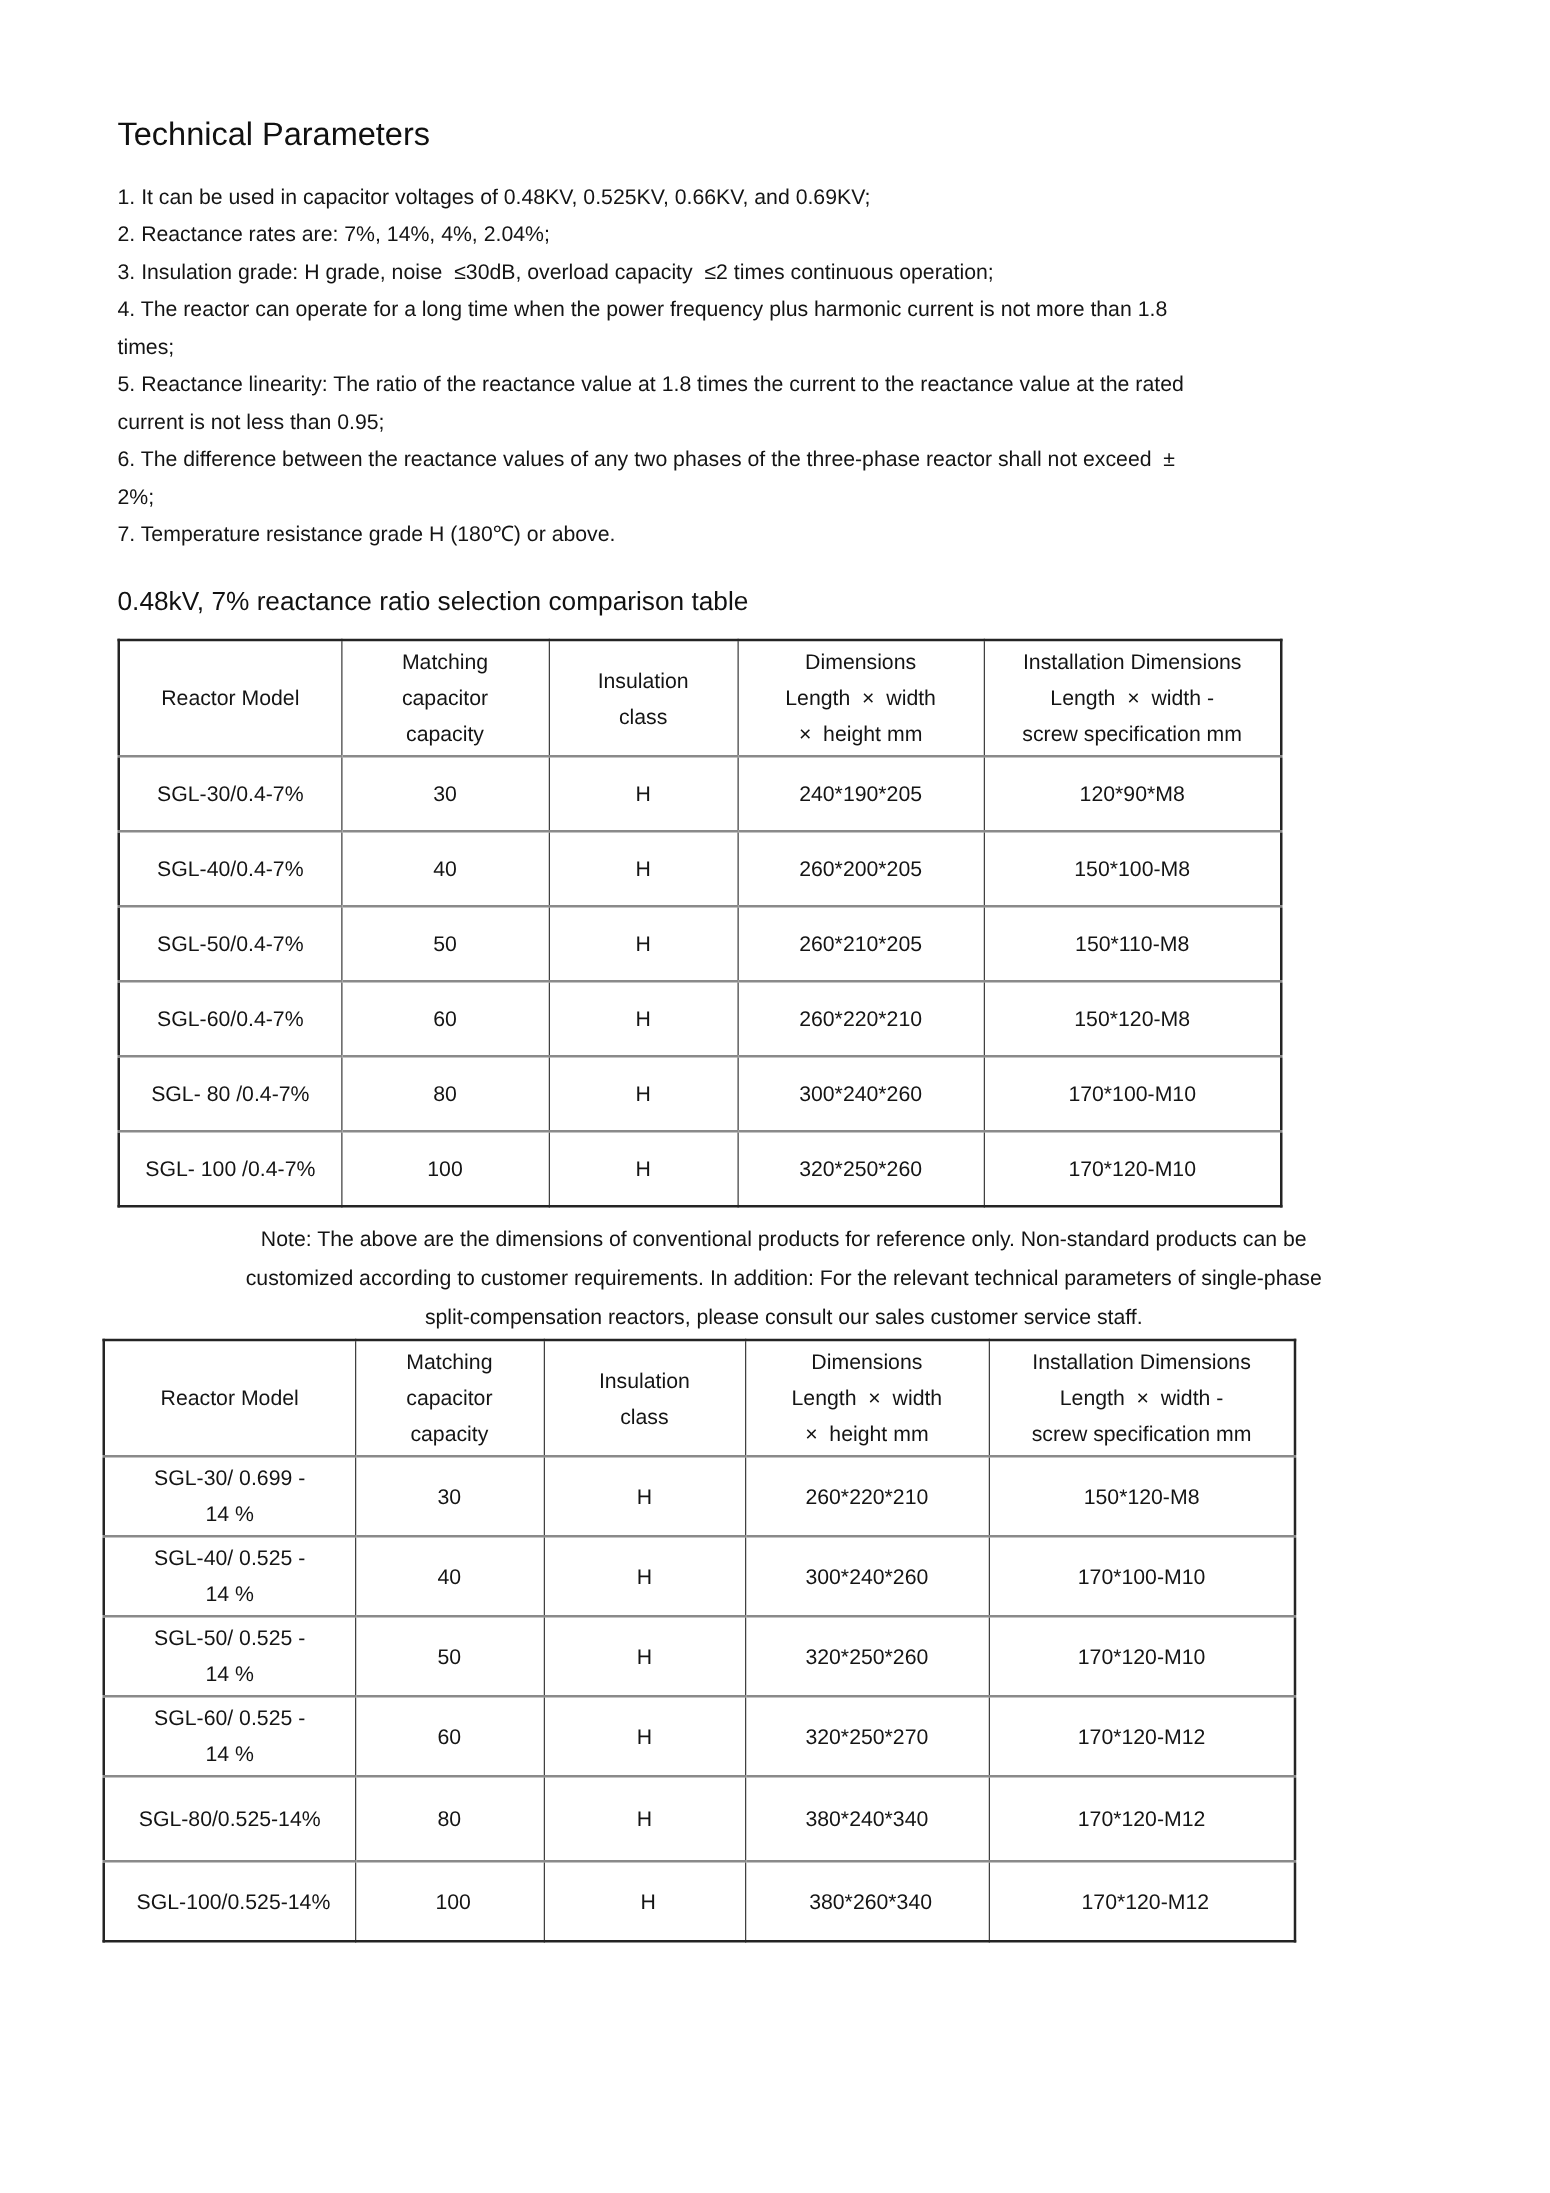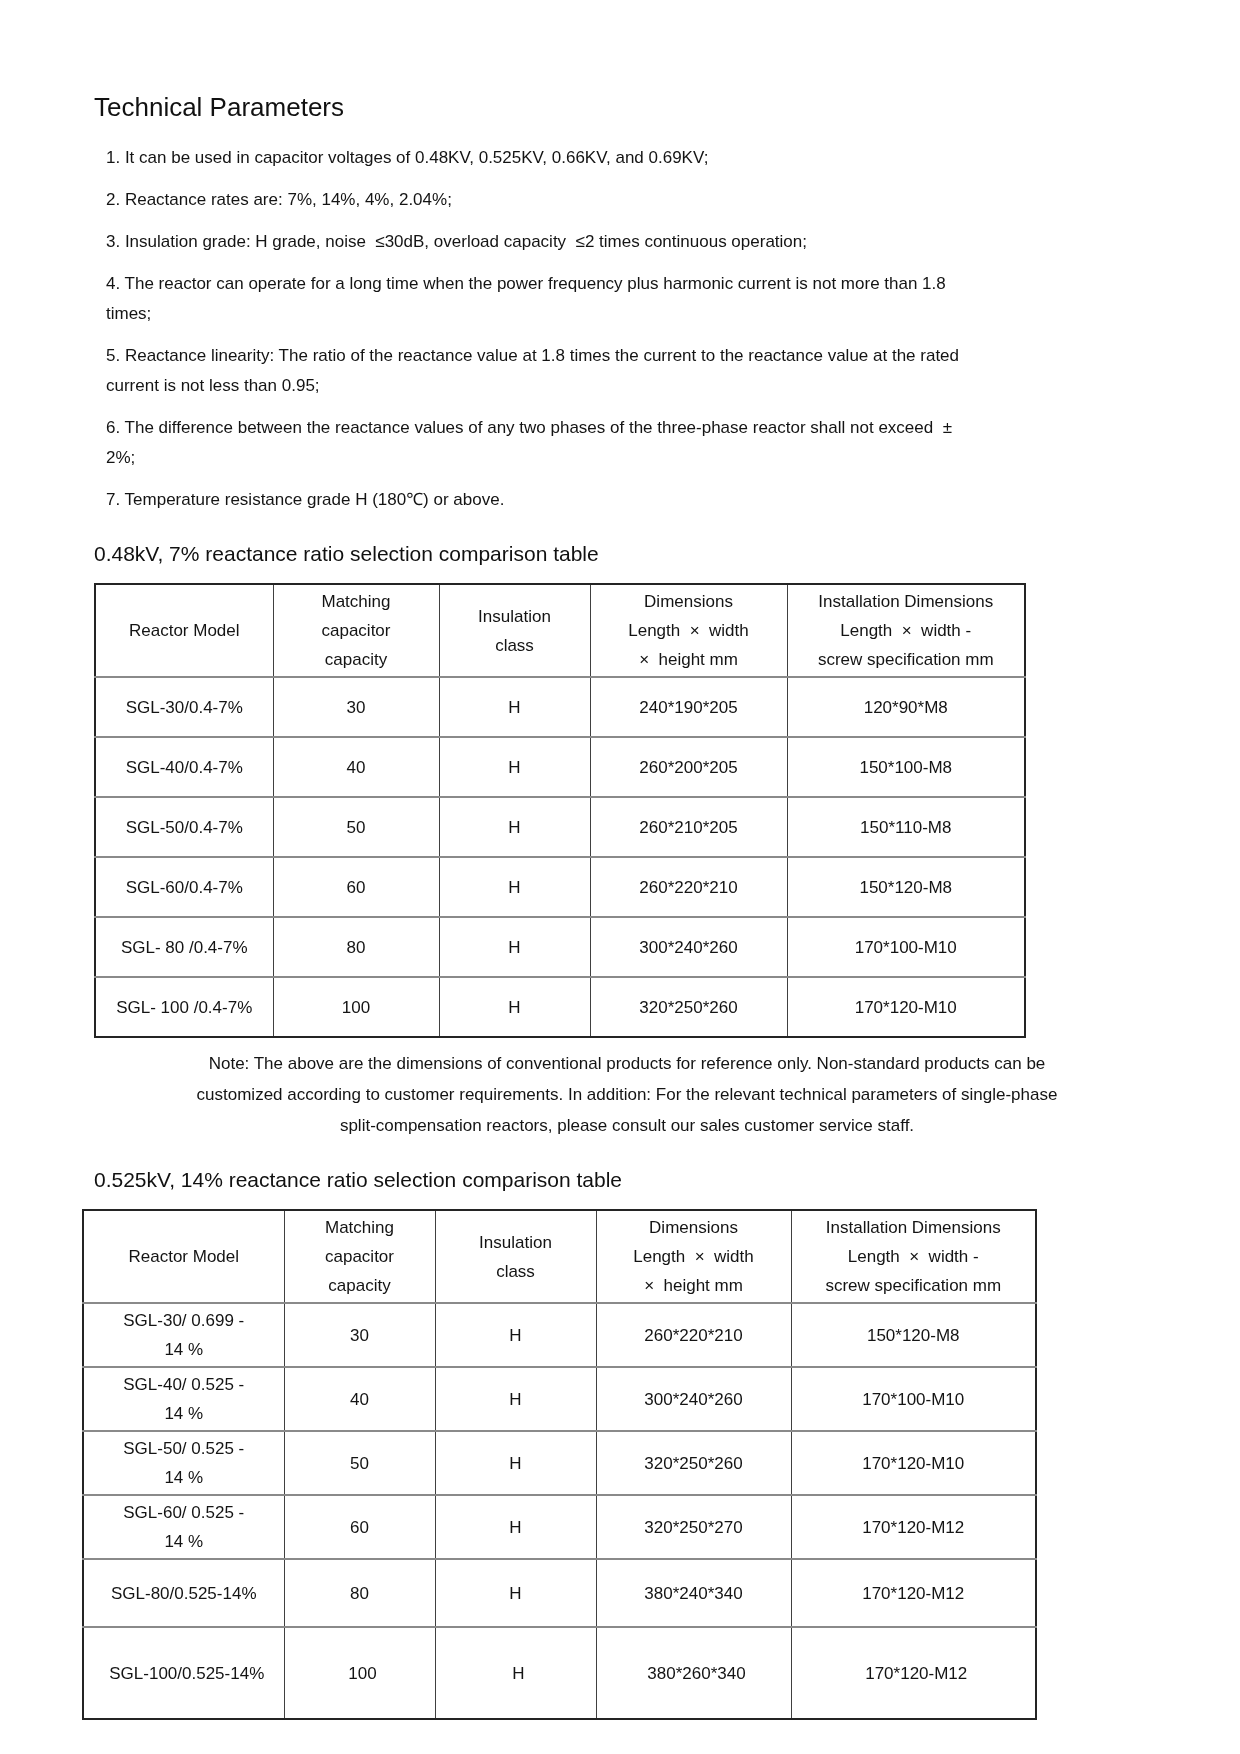--- a/index.html
+++ b/index.html
@@ -13,21 +13,21 @@
     padding: 92px 80px 0 94px;
     overflow: hidden;
   }
   .page-title {
     font-size: 26px;
     font-weight: 500;
     margin: 0 0 20px 0;
     color: #111;
   }
   .para {
-    margin: 12px;
+    margin: 0;
     font-size: 17px;
     line-height: 30px;
     white-space: pre-wrap;
   }
   .section-heading {
     font-size: 21px;
     font-weight: 500;
     margin: 27px 0 17px 0;
     color: #111;
   }
@@ -50,21 +50,21 @@
   table.spec tbody td {
     border-top-width: 2px;
     border-top-color: #8a8a8a;
   }
   table.t1 thead th { height: 86px; }
   table.t1 tbody td { height: 60px; }
   table.t2 { margin-left: -12px; }
   table.t2 thead th { height: 90px; }
   .t2 .r-std td { height: 60px; }
   .t2 .r-mid td { height: 68px; }
-  .t2 .r-tall td { height: 92px; padding-left: 10px; }
+  .t2 .r-tall td { height: 64px; padding-left: 10px; }
   .note {
     margin: 10px 0 0 0;
     font-size: 17px;
     line-height: 31px;
     white-space: pre-wrap;
     text-align: center;
   }
 </style>
 </head>
 <body>
@@ -155,21 +155,20 @@
         <td>320*250*260</td>
         <td>170*120-M10</td>
       </tr>
     </tbody>
   </table>
 
   <p class="note">Note: The above are the dimensions of conventional products for reference only. Non-standard products can be
 customized according to customer requirements. In addition: For the relevant technical parameters of single-phase
 split-compensation reactors, please consult our sales customer service staff.</p>
 
-  <h2 class="section-heading">0.525kV, 14% reactance ratio selection comparison table</h2>
 
   <table class="spec t2">
     <colgroup>
       <col style="width:201px">
         <col style="width:151px">
         <col style="width:161px">
         <col style="width:195px">
         <col style="width:245px">
     </colgroup>
     <thead>

